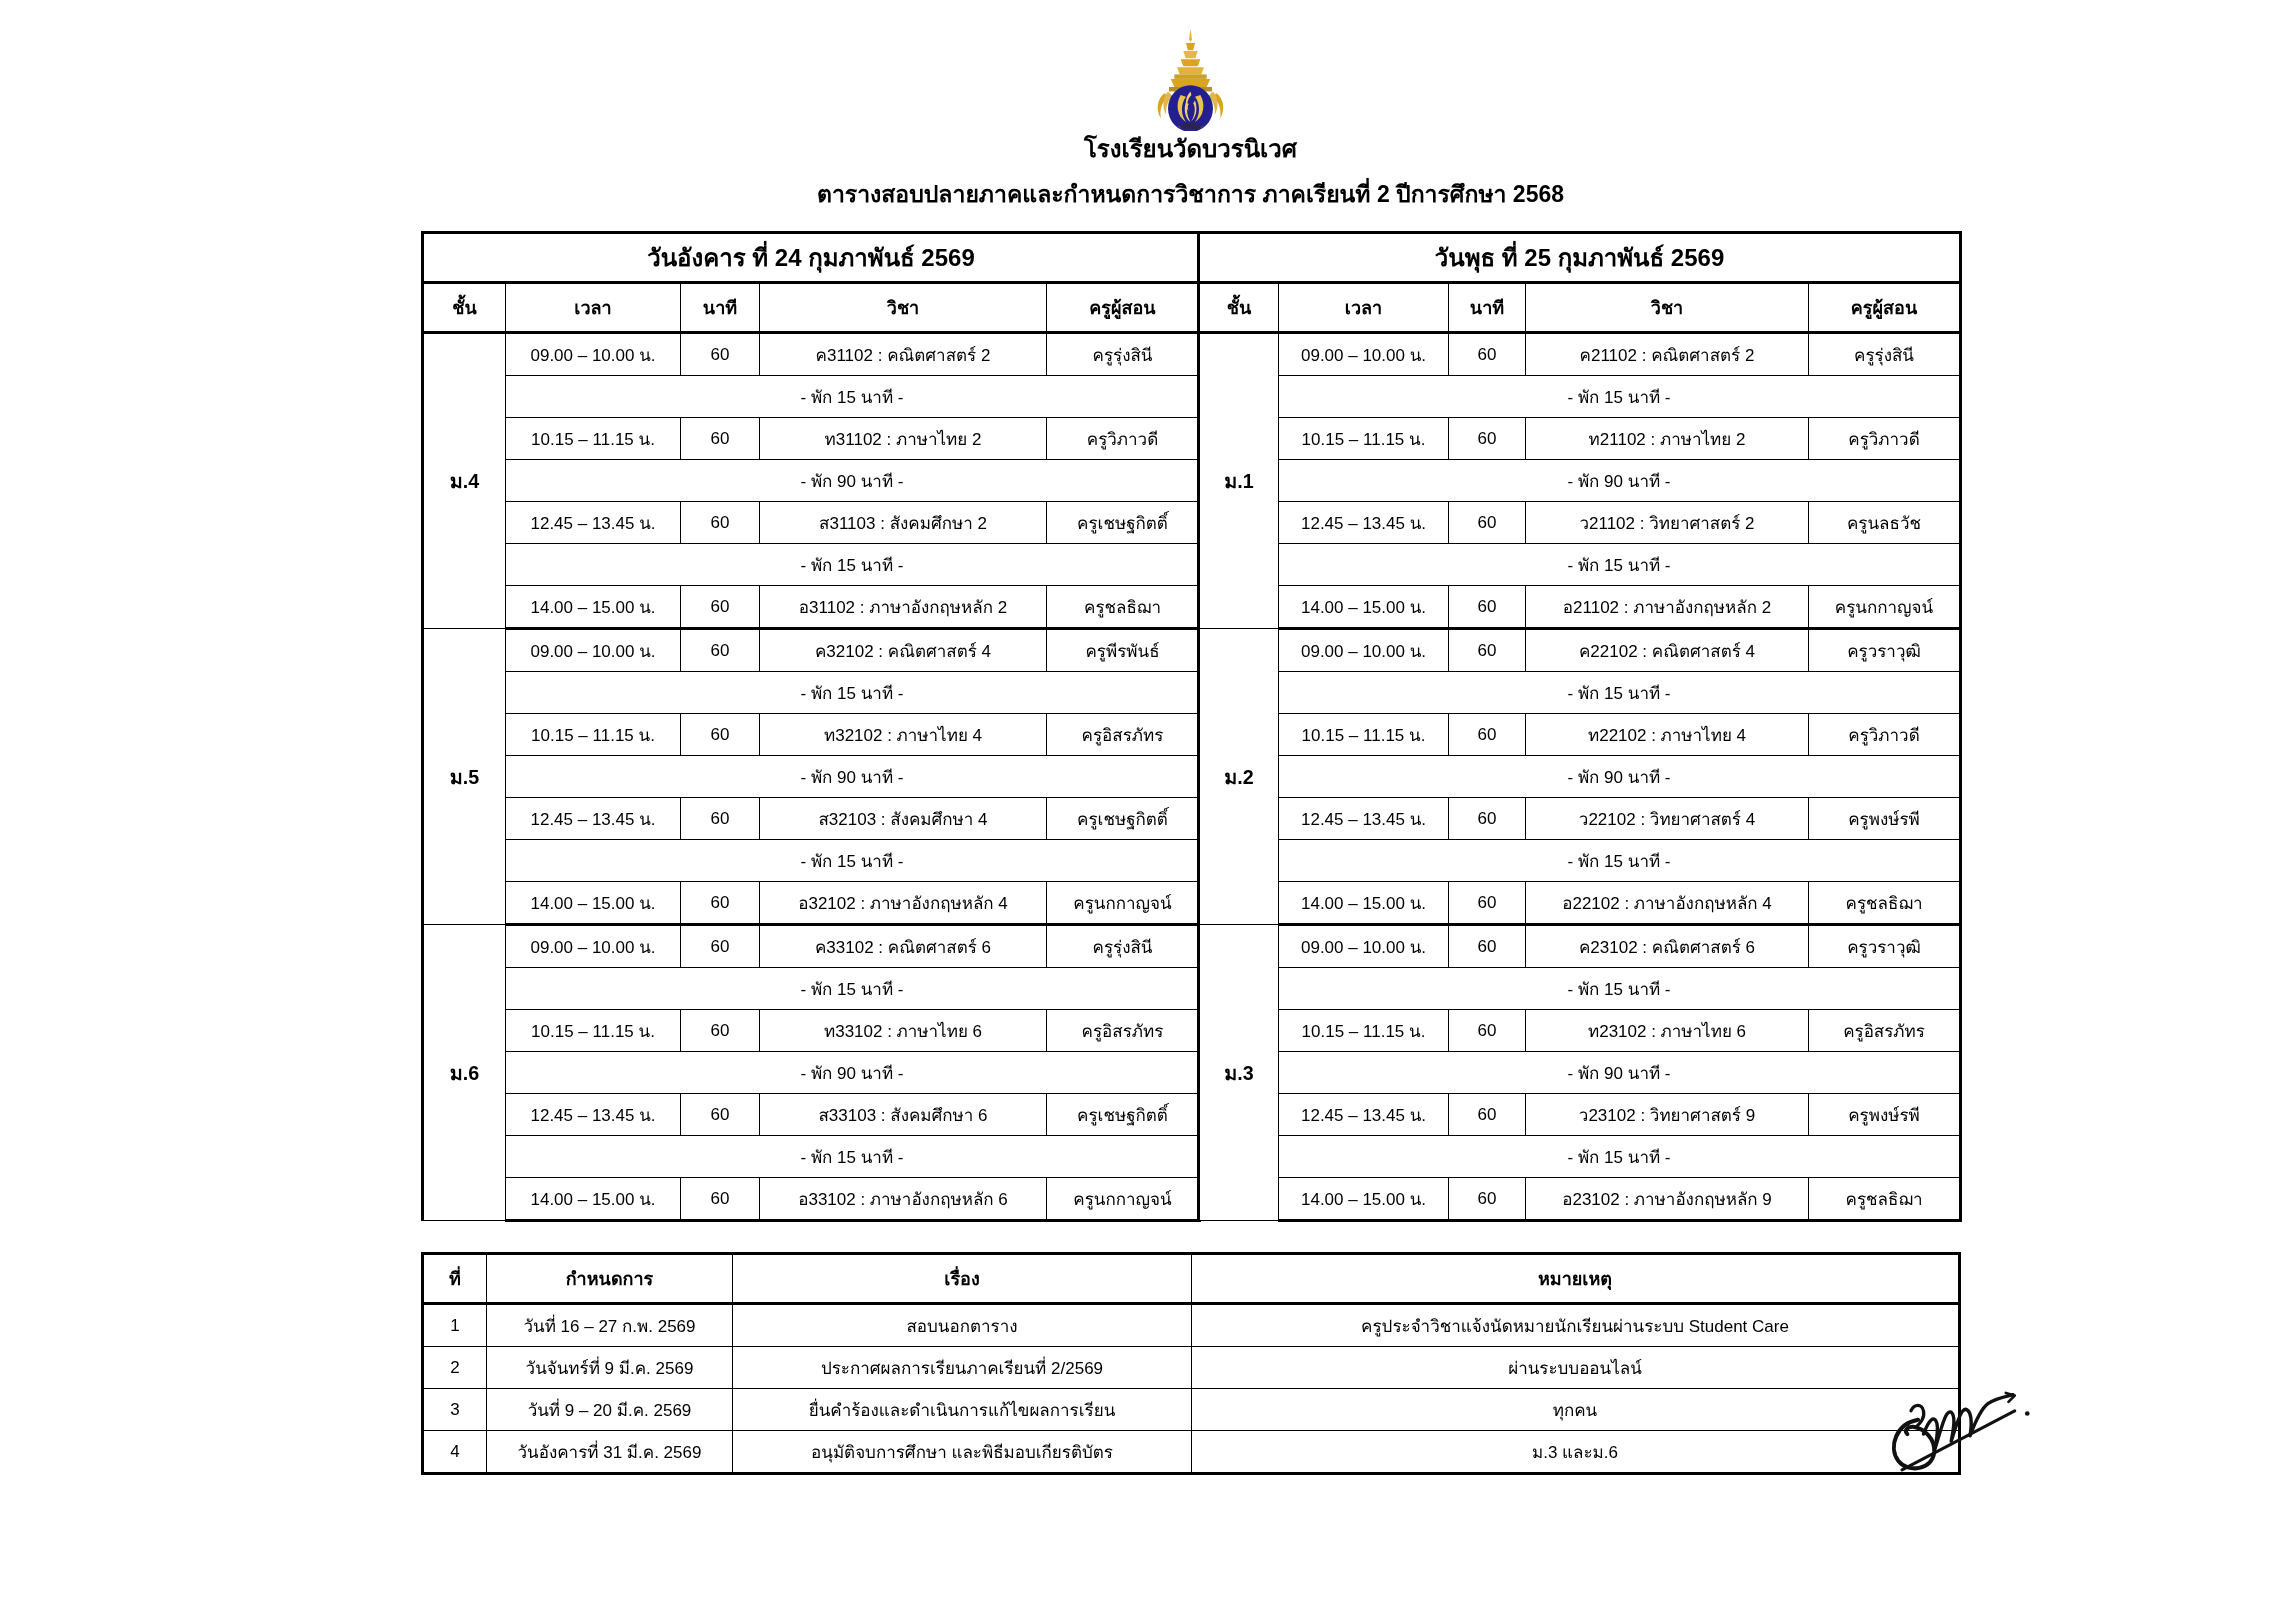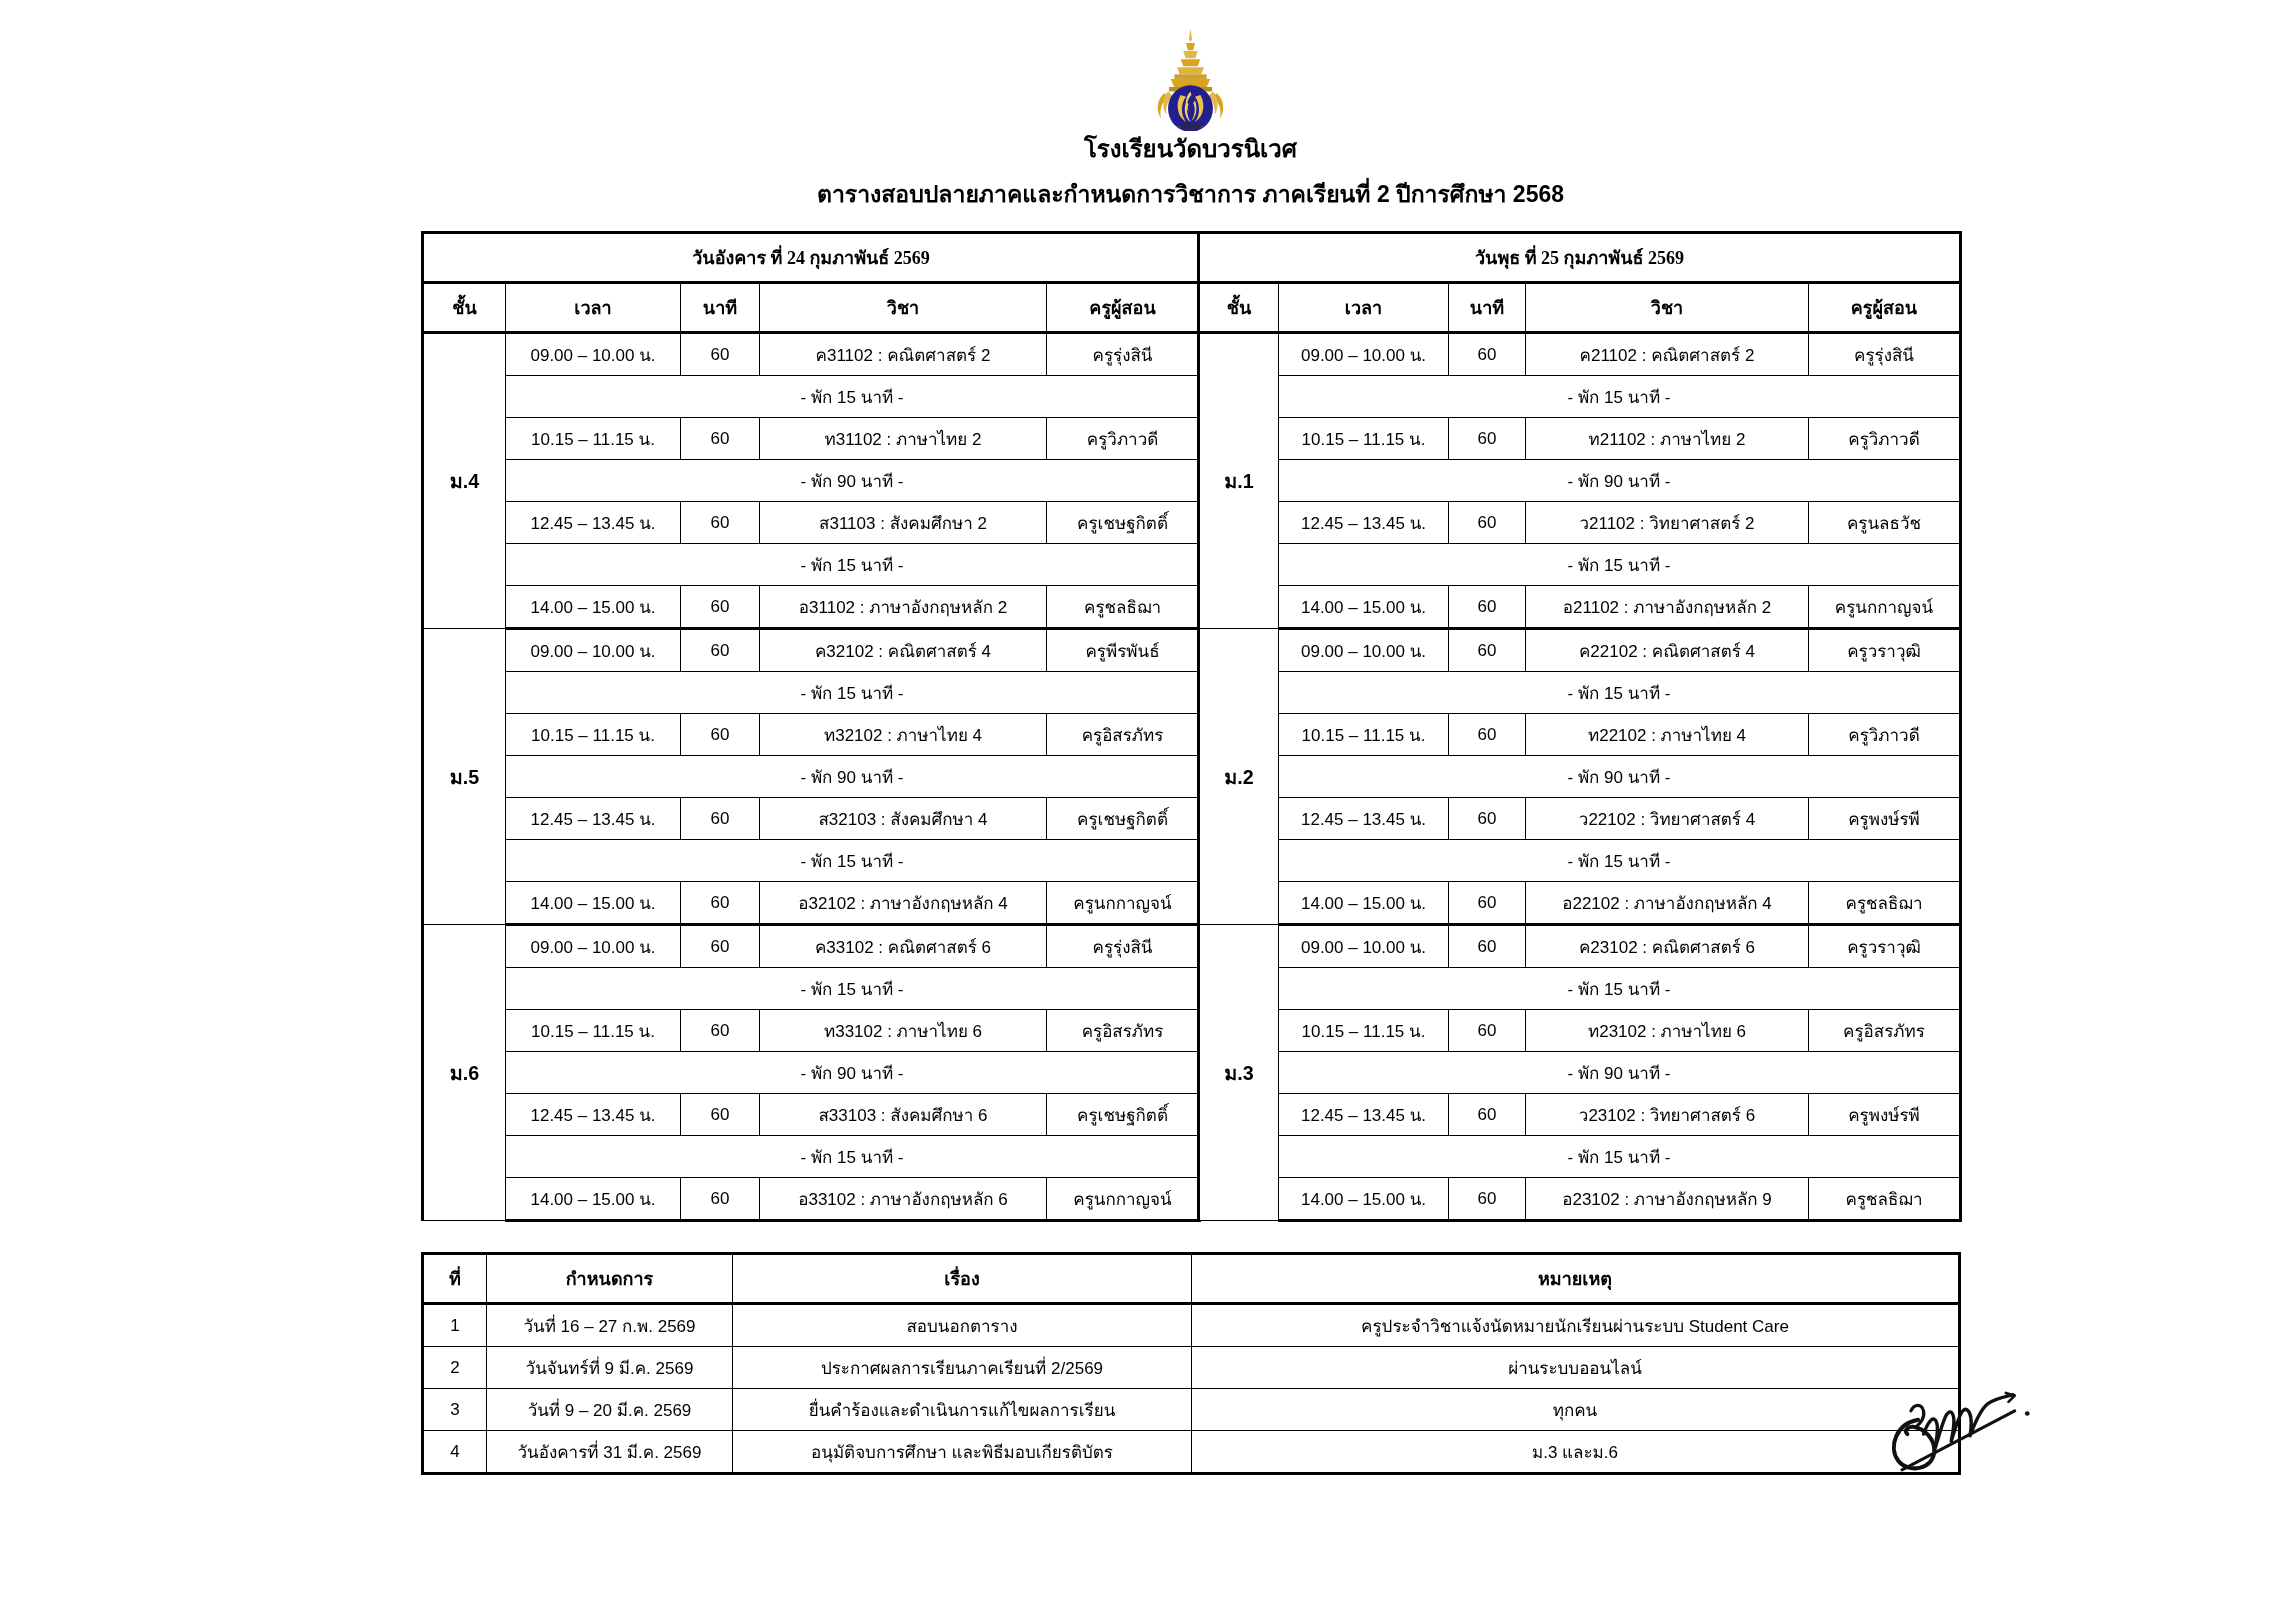--- a/index.html
+++ b/index.html
@@ -70,28 +70,27 @@
     border: 0.9px solid #000;
     font-size: 17px;
     font-weight: normal;
     padding: 0;
     height: 41px;
     text-align: center;
     vertical-align: middle;
     background: #fff;
   }
   table.exam .day-title {
-    font-size: 18px;
+    font-size: 24px;
     font-weight: bold;
     height: 47px;
     border-top: 3.6px solid #000;
     border-left: 3.6px solid #000;
     border-right: 3.6px solid #000;
     border-bottom: 3.6px solid #000;
-    font-family: Liberation Serif, serif;
   }
   table.exam .colhead {
     font-size: 18px;
     font-weight: bold;
     height: 47px;
     border-bottom: 3.6px solid #000;
     text-align: center;
   }
   table.exam .colhead.edge-l { border-left: 3.6px solid #000; }
   table.exam .colhead.edge-r { border-right: 3.6px solid #000; }
@@ -457,21 +456,21 @@
               <td class="mins">60</td>
               <td class="subject">ท23102 : ภาษาไทย 6</td>
               <td class="teacher edge-r">ครูอิสรภัทร</td>
             </tr>
             <tr>
               <td class="brk edge-r" colspan="4">- พัก 90 นาที -</td>
             </tr>
             <tr>
               <td class="time">12.45 – 13.45 น.</td>
               <td class="mins">60</td>
-              <td class="subject">ว23102 : วิทยาศาสตร์ 6</td>
+              <td class="subject">ว23102 : วิทยาศาสตร์ 9</td>
               <td class="teacher edge-r">ครูพงษ์รพี</td>
             </tr>
             <tr>
               <td class="brk edge-r" colspan="4">- พัก 15 นาที -</td>
             </tr>
             <tr class="block-end">
               <td class="time">14.00 – 15.00 น.</td>
               <td class="mins">60</td>
               <td class="subject">อ23102 : ภาษาอังกฤษหลัก 9</td>
               <td class="teacher edge-r">ครูชลธิฌา</td>

